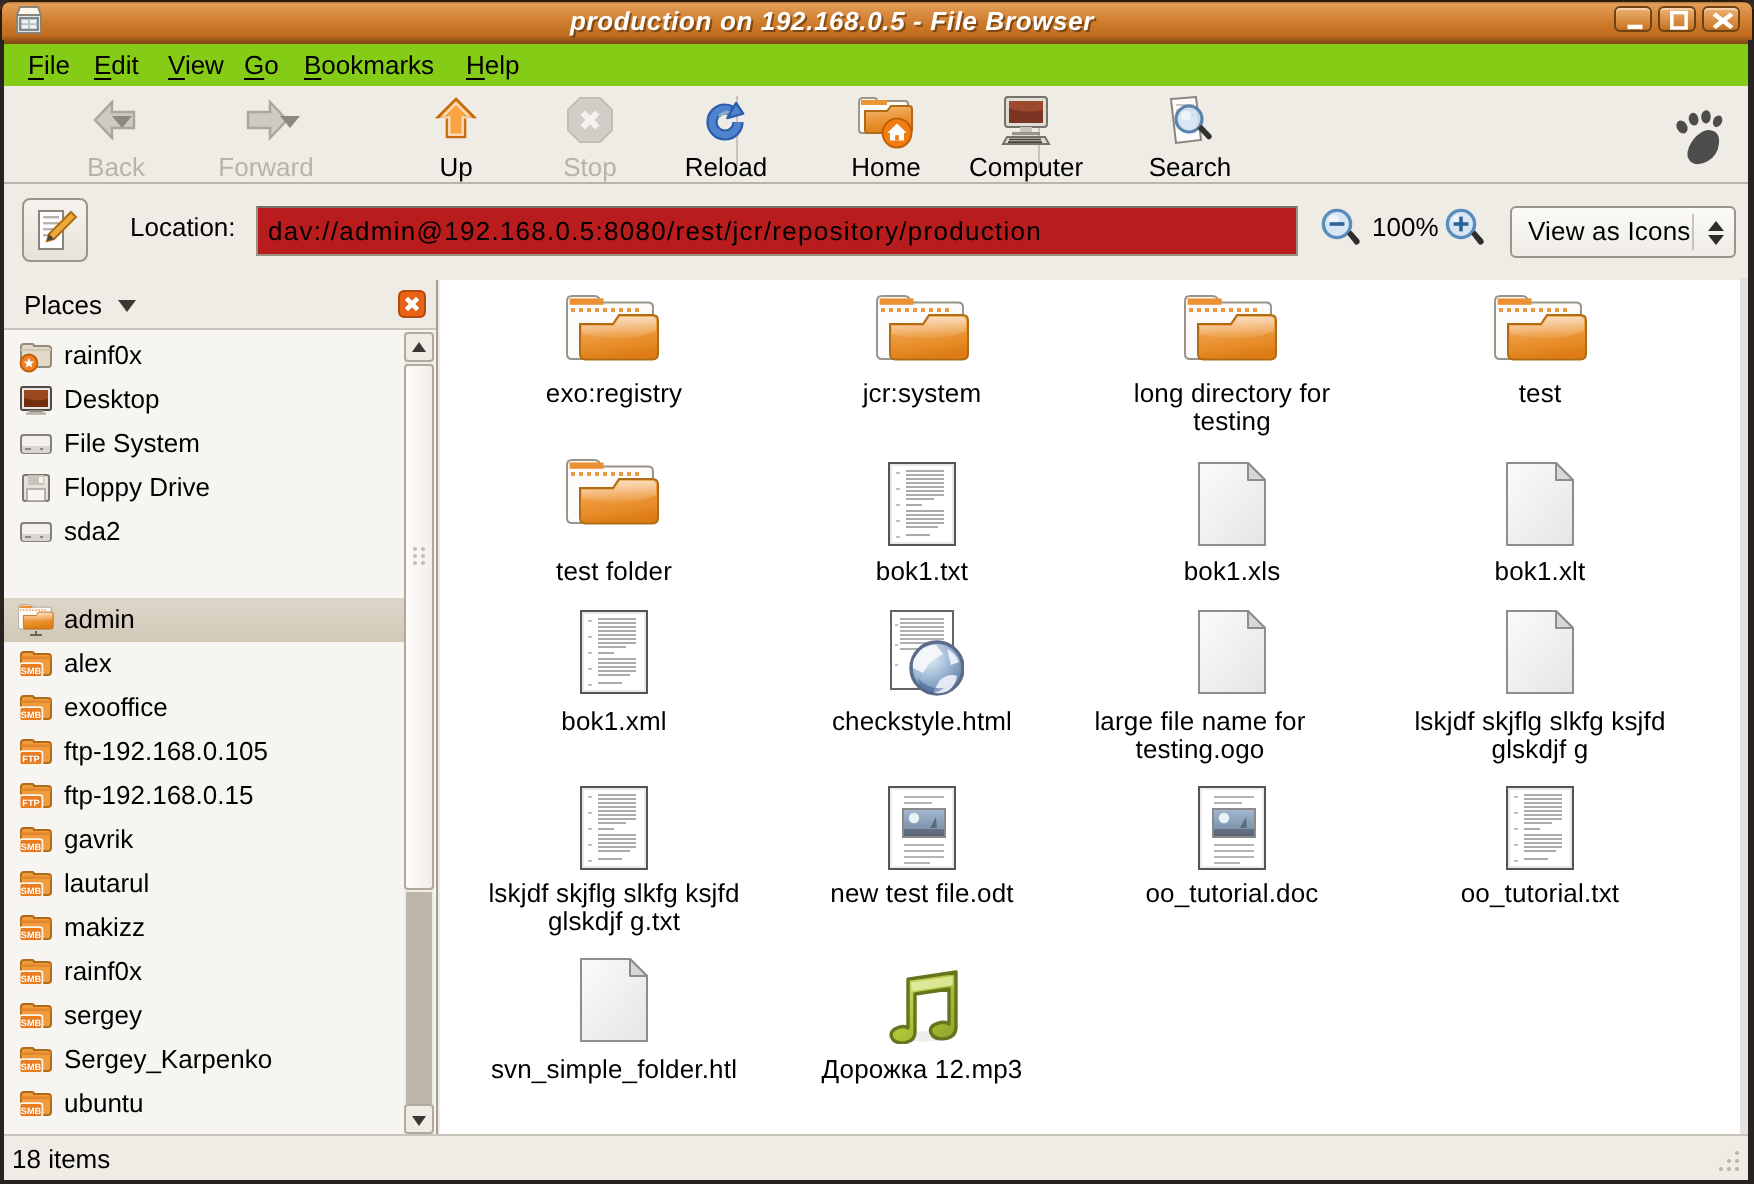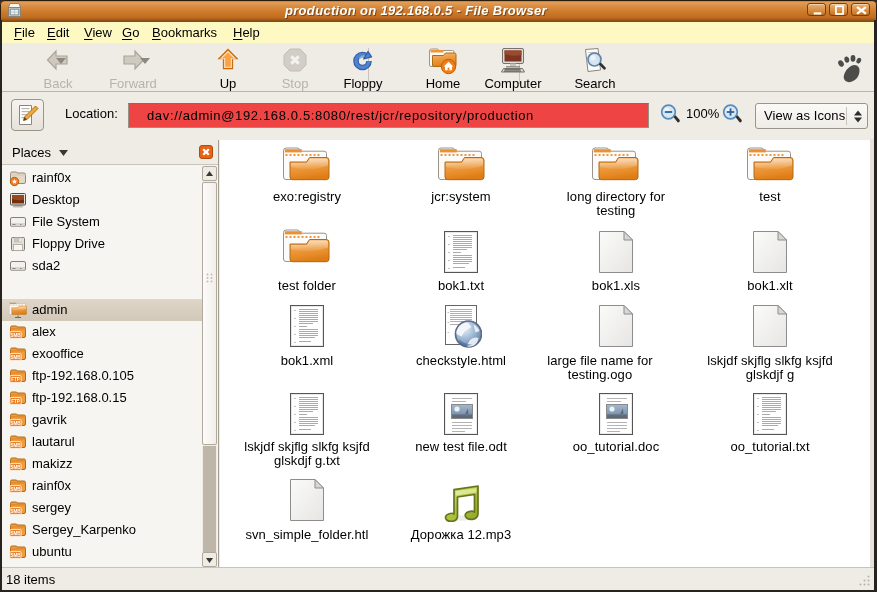--- a/index.html
+++ b/index.html
@@ -20,37 +20,37 @@
 .titlebar { left:0; top:0; width:877px; height:22px;
   background:linear-gradient(#6e4a2a, #e49e58 2px, #d98e44 6px, #cd7a2a 12px, #c06a1e 18px, #96561a 20px, #7d4712 22px);
   border-radius:5px 5px 0 0; }
 .titlebar .tborder { position:absolute; left:0; top:0; right:0; bottom:0; border-radius:5px 5px 0 0; border:1px solid #2a1c0a; border-bottom:none; }
 .title-text { position:absolute; left:0; width:832px; top:3px; text-align:center; color:#fff; font-weight:bold; font-size:13px; letter-spacing:0.32px; text-shadow:1px 1px 0 rgba(70,35,0,0.55);font-style:italic; }
 .winbtn { position:absolute; top:3px; width:19px; height:13px; border:1px solid #6e4214; border-radius:3px;
   background:linear-gradient(#eeb272, #cd7c2d 85%, #c06c20); box-shadow:inset 0 1px 0 rgba(255,255,255,0.45); color:#fff; }
 .winbtn svg { position:absolute; left:2px; top:1px; }
 
 
-.menubar { left:2px; top:22px; width:872px; height:21px; background:#fef9c3; }
+.menubar { left:2px; top:22px; width:872px; height:21px; background:#84cc16; }
 .menubar span.mi { position:absolute; top:3px; }
 u { text-decoration:underline; text-underline-offset:2px; }
 
 
 .toolbar { left:2px; top:43px; width:872px; height:49px; background:#efebe5; border-bottom:1px solid #bab5ac; }
 .tbtn { position:absolute; top:4px; text-align:center;margin-left:33px; }
 .tbtn .lbl { position:absolute; left:-30px; right:-30px; top:29px; font-size:13px; }
 .dis { color:#b8b3aa; }
 .tsep { position:absolute; top:5px; width:1px; height:36px; background:#c9c4bb; }
 
 
 .locbar { left:2px; top:93px; width:872px; height:46px; background:#efebe5; }
 .editbtn { position:absolute; left:9px; top:6px; width:33px; height:32px; border:1px solid #9a948a; border-radius:4px;
   background:linear-gradient(#f6f3ef,#e7e2da); }
-.locentry { position:absolute; left:126px; top:10px; width:521px; height:25px; background:#ef4444; border:1px solid #989286;
-  border-top-color:#76716a; font-size:13px; letter-spacing:0.64px; line-height:23px; padding-left:18px; color:#000; }
+.locentry { position:absolute; left:126px; top:10px; width:521px; height:25px; background:#b91c1c; border:1px solid #989286;
+  border-top-color:#76716a; font-size:13px; letter-spacing:0.64px; line-height:23px; padding-left:5px; color:#000; }
 .combo { position:absolute; left:753px; top:10px; width:113px; height:26px; border:1px solid #9a948a; border-radius:3px;
   background:linear-gradient(#fbfaf8,#efece6); font-size:13px; }
 .combo .ctext { position:absolute; left:8px; top:4px; letter-spacing:0.1px; }
 .combo .csep { position:absolute; left:90px; top:3px; bottom:3px; width:1px; background:#c9c4bb; }
 
 
 .sidebar { left:2px; top:140px; width:217px; bottom:25px; background:#f7f5f1; border-right:1px solid #a49e92; }
 .places-hdr { position:absolute; left:0; top:0; right:0; height:25px; background:#efebe5; border-bottom:1px solid #c9c4bb; }
 .places-hdr .ptxt { position:absolute; left:10px; top:5px; }
 .srow { position:absolute; left:0; width:201px; height:22px; }
@@ -290,21 +290,21 @@
       <div class="lbl dis">Stop</div>
     </div>
 
     <div class="tbtn" style="left:315px">
       <svg width="26" height="26" viewBox="0 0 26 26">
         <circle cx="12.5" cy="14" r="6.5" fill="none" stroke="#2c5dad" stroke-width="5.6" stroke-dasharray="34 6.8"></circle>
         <circle cx="12.5" cy="14" r="6.5" fill="none" stroke="#4f83cd" stroke-width="3.4" stroke-dasharray="33 7.8"></circle>
         <path d="M9.5 11.2 A6.2 6.2 0 0 1 16 9.5" fill="none" stroke="#88accf" stroke-width="1.6"></path>
         <path d="M13.65 12 L18 4.5 L21.6 9.8 Z" fill="#4f83cd" stroke="#2c5dad" stroke-width="1.2" stroke-linejoin="round"></path>
       </svg>
-      <div class="lbl">Floppy</div>
+      <div class="lbl">Reload</div>
     </div>
 
     <div class="tbtn" style="left:393px">
       <svg width="30" height="28" viewBox="0 0 30 28">
         <path d="M1.5 4 Q1.5 2 3.5 2 L9 2 Q10.5 2 10.5 3.5 L24.5 3.5 Q26 3.5 26 5 L26 18 Q26 19.5 24.5 19.5 L3 19.5 Q1.5 19.5 1.5 18 Z" fill="#fcfbfa" stroke="#9d9689" stroke-width="1"></path>
         <rect x="2.5" y="3" width="13" height="2.5" fill="#ed9534"></rect>
         <path d="M4.5 8.5 L15.5 8.5 L17.5 6 L26.5 6 Q28 6 28 7.5 L28 18 Q28 19.5 26.5 19.5 L6 19.5 Q4.5 19.5 4.5 18 Z" fill="url(#gfold)" stroke="#b06c14" stroke-width="1"></path>
         <circle cx="20.5" cy="19.5" r="7.2" fill="#f07c12" stroke="#c55f04" stroke-width="1"></circle>
         <path d="M20.5 14.8 L25.3 19.4 L24 19.4 L24 23.2 L17 23.2 L17 19.4 L15.7 19.4 Z" fill="#ffffff"></path>
         <rect x="19.6" y="20.6" width="1.8" height="2.6" fill="#f07c12"></rect>

